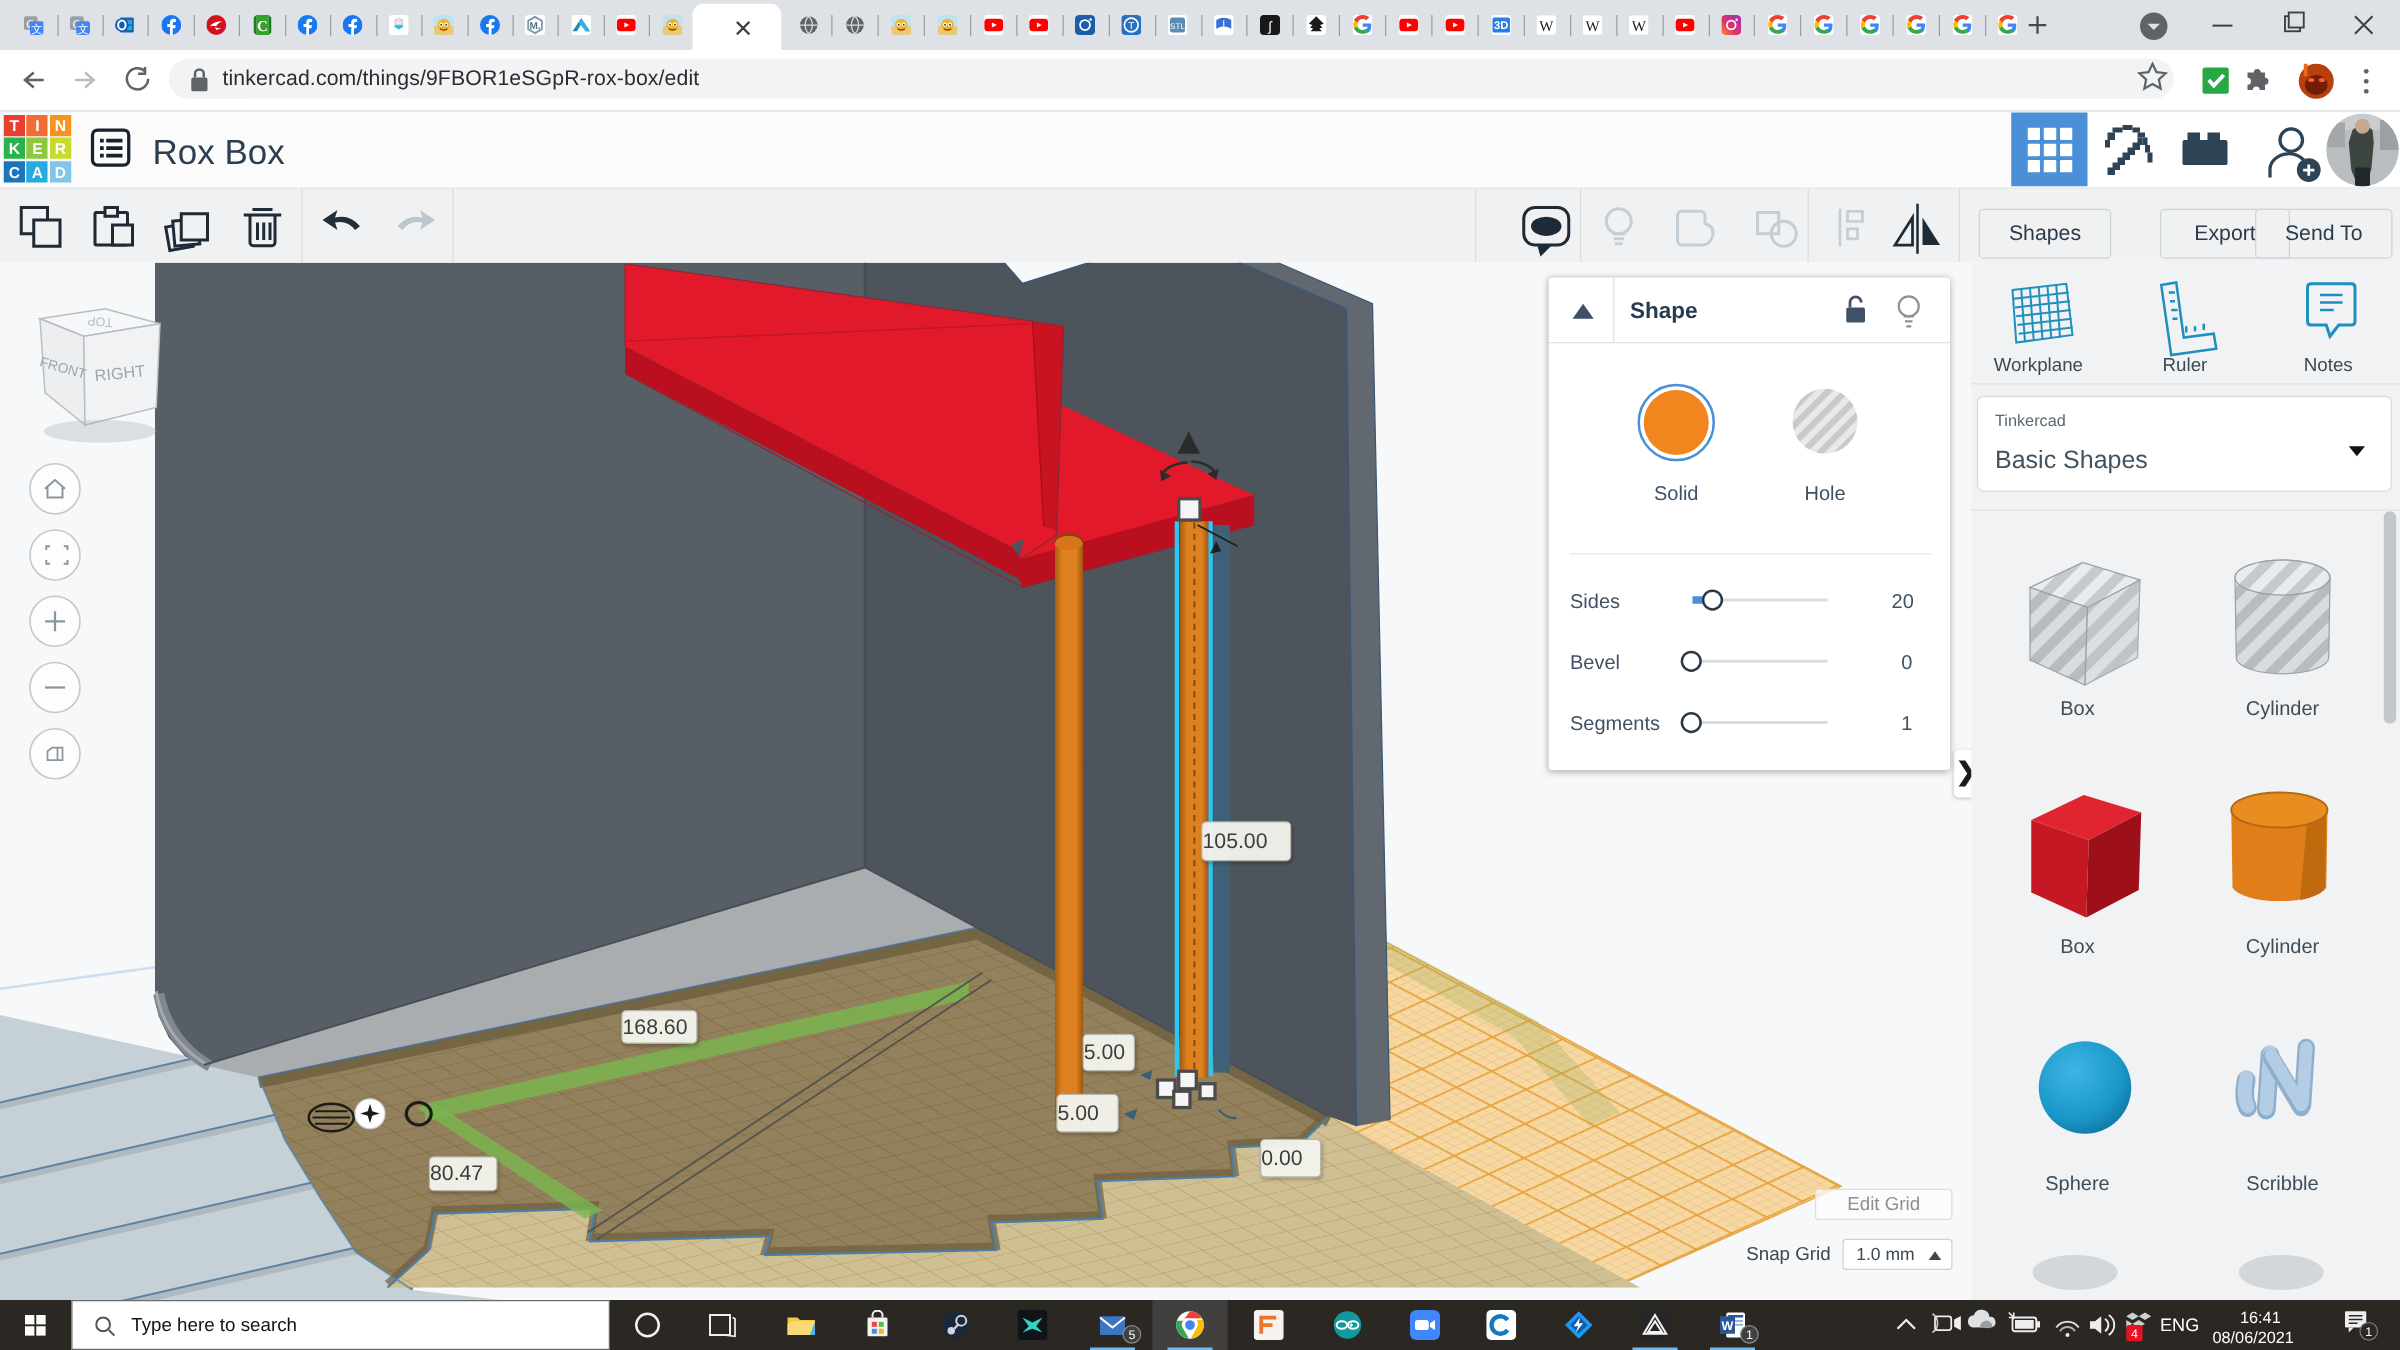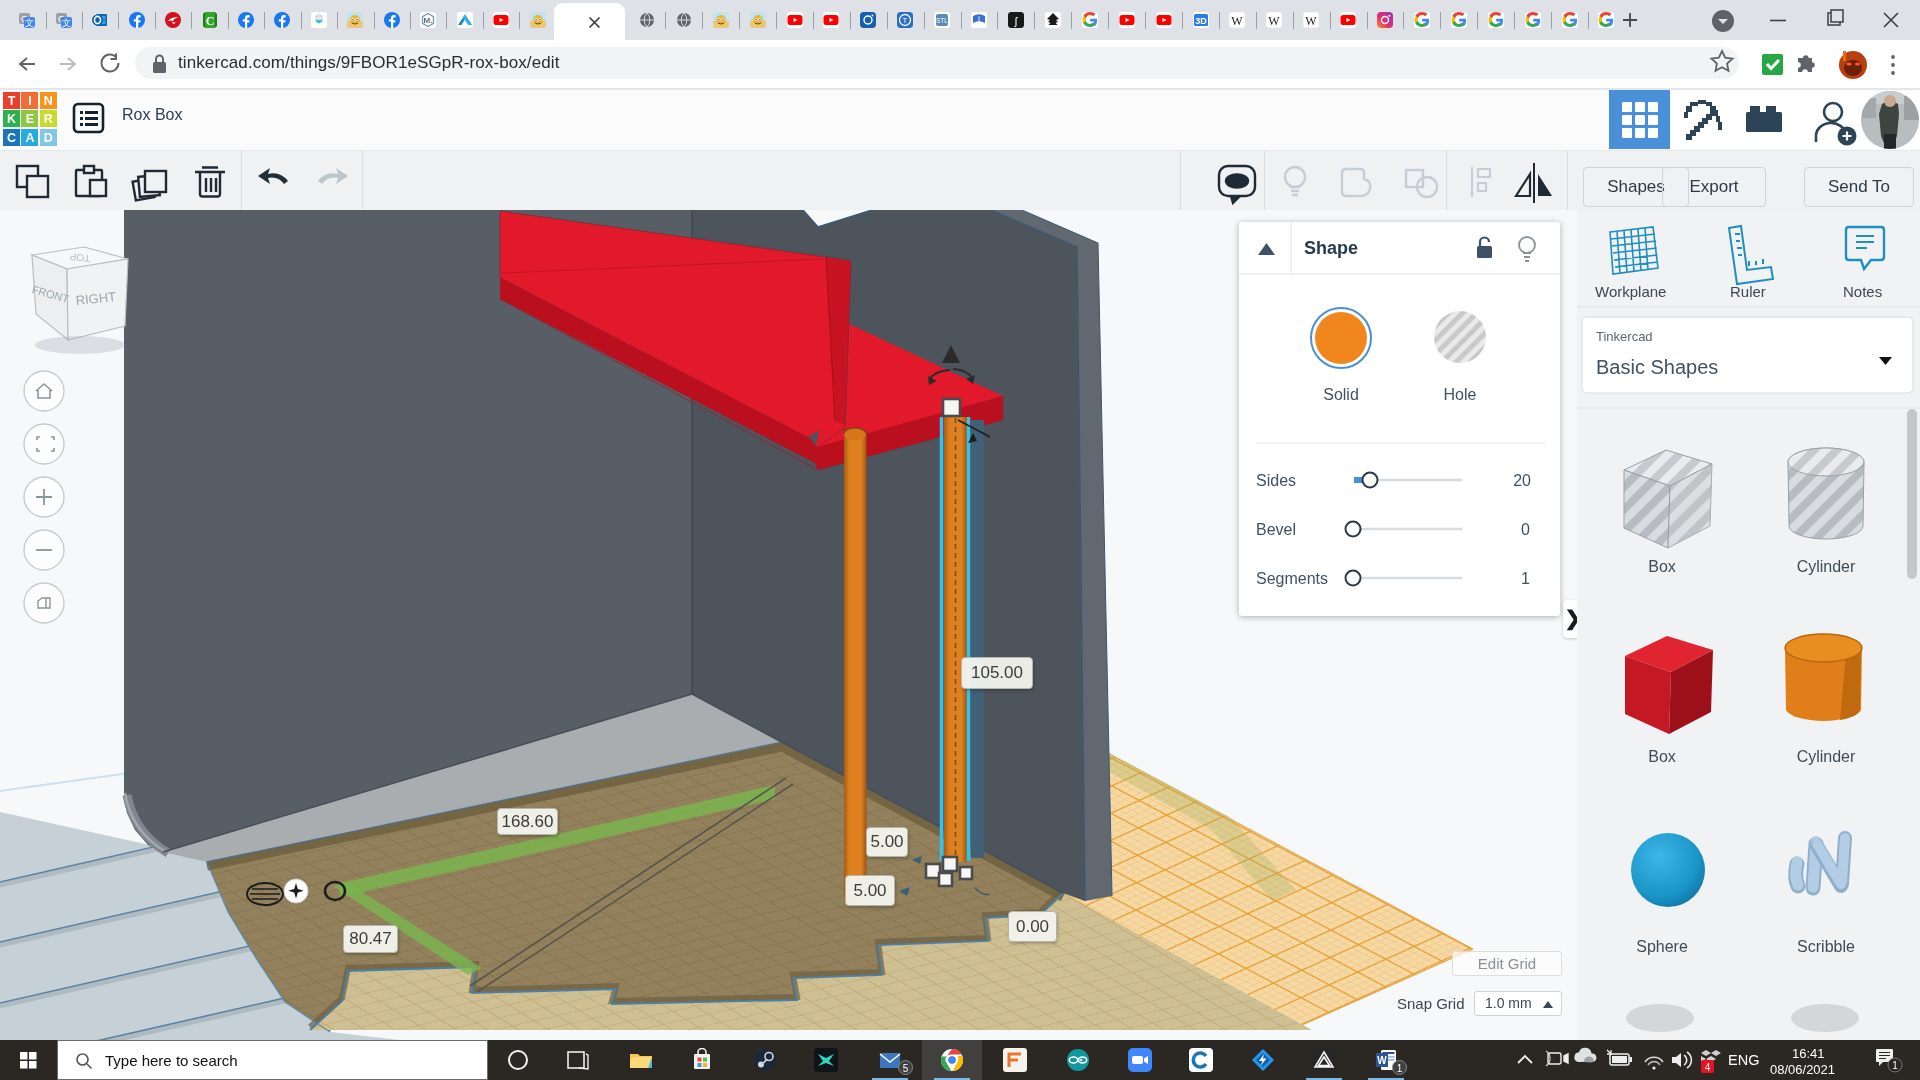--- a/index.html
+++ b/index.html
@@ -7,26 +7,26 @@
 #tabstrip{left:0;top:0;width:1920px;height:40px;background:#dee1e6;}
 .tabsep{position:absolute;top:12px;width:1px;height:17px;background:#9aa0a6;}
 .fav{position:absolute;top:12px;width:16px;height:16px;border-radius:3px;overflow:hidden;}
 #activetab{position:absolute;left:554px;top:3px;width:71px;height:37px;background:#fff;border-radius:9px 9px 0 0;}
 #addrbar{left:0;top:40px;width:1920px;height:48px;background:#fff;}
 #omnibox{position:absolute;left:135px;top:7px;width:1604px;height:32px;background:#f1f3f4;border-radius:16px;}
 #urltext{position:absolute;left:178px;top:13px;font-size:17px;color:#2a2c2f;letter-spacing:0.1px;}
 #addrdiv{left:0;top:88px;width:1920px;height:2px;background:#e4e6e9;}
 #tkheader{left:0;top:90px;width:1920px;height:60px;background:#fbfbfb;}
 .lg{position:absolute;width:17px;height:17px;color:#fff;font-weight:bold;font-size:12.5px;text-align:center;line-height:18px;}
-#titletext{position:absolute;left:122px;top:16px;font-size:16px;color:#2c3e50;}
+#titletext{position:absolute;left:122px;top:16px;font-size:28px;color:#2c3e50;}
 #toolbar{left:0;top:150px;width:1920px;height:60px;background:#f0f1f2;border-top:1px solid #e6e8ea;}
 .tsep{position:absolute;top:0;width:1px;height:59px;background:#dadde0;}
 .tbtn{position:absolute;top:16px;height:40px;border:1px solid #cfd4d7;border-radius:4px;color:#2b3b4a;font-size:17px;text-align:center;line-height:38px;}
 #canvas{left:0;top:210px;width:1920px;height:830px;background:#f6f8fa;overflow:hidden;}
-.dlab{position:absolute;background:rgba(243,242,237,0.96);border:1px solid #b5b5ad;border-radius:4px;color:#3c3c38;font-size:17px;text-align:center;box-shadow:1px 2px 3px rgba(0,0,0,0.22);}
+.dlab{position:absolute;background:rgba(243,242,237,0.96);border:1px solid #b5b5ad;border-radius:4px;color:#3c3c38;font-size:17px;text-align:left;box-shadow:1px 2px 3px rgba(0,0,0,0.22);}
 #spanel{left:1239px;top:222px;width:321px;height:394px;background:#fff;border-radius:3px;box-shadow:0 1px 6px rgba(0,0,0,0.3);text-align:right;}
 #sidebar{left:1577px;top:210px;width:343px;height:830px;background:#f1f2f3;}
 #taskbar{left:0;top:1040px;width:1920px;height:40px;background:#2b2824;}
 #tsearch{position:absolute;left:57px;top:0;width:431px;height:40px;background:#fff;border:1px solid #6b6b6b;}
 #tsearch span{position:absolute;left:47px;top:11px;font-size:15px;color:#111;}
 .tbicon{position:absolute;top:8px;}
 .badge{position:absolute;background:#e81123;color:#fff;border-radius:50%;font-size:9px;text-align:center;}
 </style></head><body>
 <div id="stage">
 <div class="abs" id="tabstrip">
@@ -477,21 +477,21 @@
 <path d="M146,18 h14 q4,0 4,4 v6 q8,2 6,10 q-2,8 -12,7 h-12 q-4,0 -4,-4 v-19 q0,-4 4,-4 z"></path>
 <rect x="206" y="19" width="17" height="17"></rect>
           <circle cx="227" cy="36" r="10"></circle>
 <path d="M272,16 v30 M278,18 h12 v8 h-12 z M278,32 h8 v8 h-8 z" stroke-width="2.2"></path>
 </g>
 <path d="M330,45 v-22 l-14,22 z" fill="none" stroke="#1e2a35" stroke-width="2.2"></path>
 <path d="M338,45 v-22 l14,22 z" fill="#1e2a35"></path>
 <path d="M334,12 v40" stroke="#1e2a35" stroke-width="2"></path>
 </svg>
 <div class="tbtn" style="left:1583px;width:106px;">Shapes</div>
-<div class="tbtn" style="left:1662px;width:104px;">Export</div>
+<div class="tbtn" style="left:1728px;width:104px;">Export</div>
 <div class="tbtn" style="left:1804px;width:110px;">Send To</div>
 </div>
 <div class="abs" id="canvas">
 <svg id="scene" width="1920" height="830" viewBox="0 210 1920 830">
 <defs>
 <pattern id="patPlane" width="1" height="1" patternUnits="userSpaceOnUse" patternTransform="matrix(27.5,14.6,-28.3,12.8,1085,743)" viewBox="0 0 1 1">
   <rect width="1" height="1" fill="#f6d8a2"></rect>
   <rect width="1" height="0.06" fill="#e8a43e"></rect>
   <rect width="0.06" height="1" fill="#e8a43e"></rect>
   <rect y="0.25" width="1" height="0.02" fill="#eec083"></rect>

